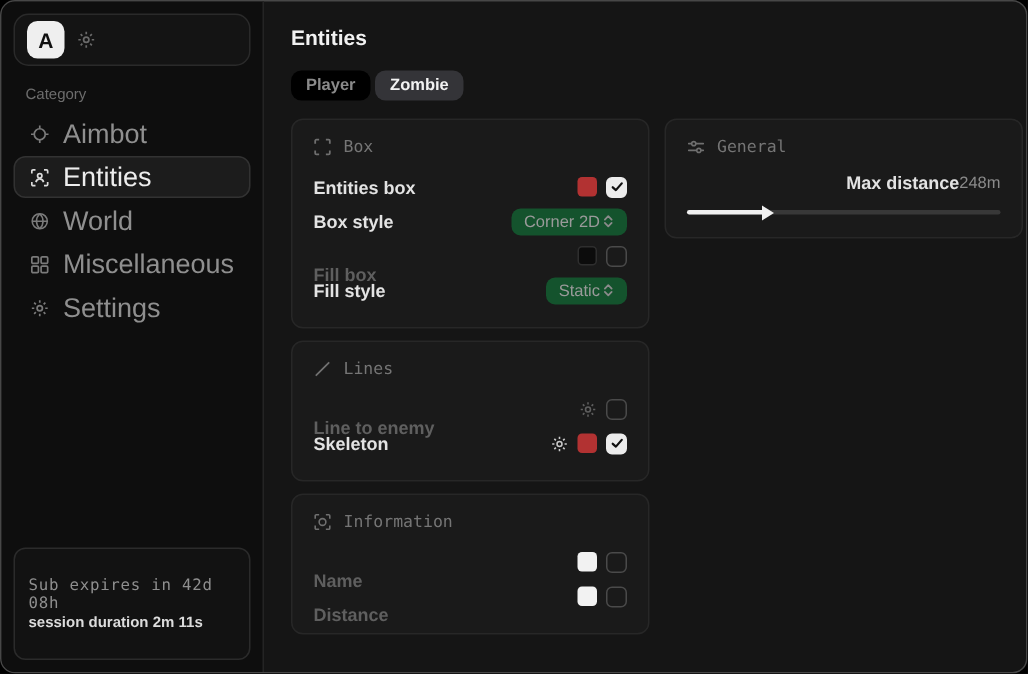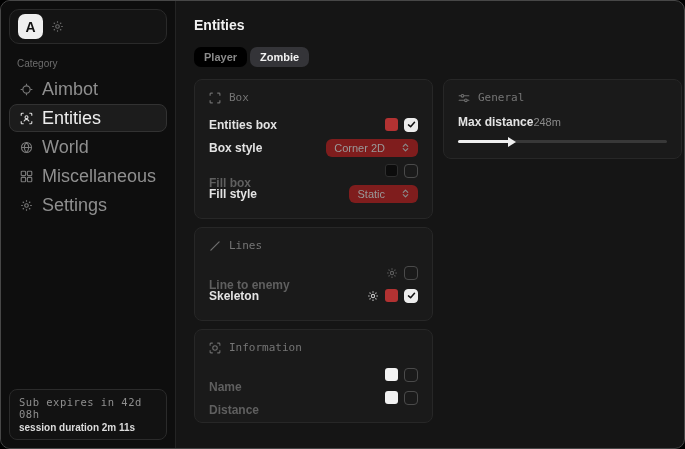--- a/index.html
+++ b/index.html
@@ -35,21 +35,21 @@
     display:flex; align-items:center; gap:9px; height:28px;
     padding:0 10px; border-radius:8px; border:1px solid transparent;
     color:#8f8f8f; font-size:18px; cursor:pointer;
   }
   .nav-item .nicon { display:flex; color:#7a7a7a; }
   .nav-item.active { background:#1c1c1c; border-color:#323232; color:#ededed; }
   .nav-item.active .nicon { color:#dcdcdc; }
   .sidebar-spacer { flex:1; }
   .footer-card {
     border:1px solid #2b2b2b; background:#121212; border-radius:8px;
-    padding:6px 9px;
+    padding:18px 9px;
   }
   .footer-line1 { font-family:"DejaVu Sans Mono", monospace; font-size:10.5px; color:#8f8f8f; letter-spacing:0.5px; }
   .footer-line2 { font-size:10px; color:#dcdcdc; font-weight:bold; margin-top:2px; }
   
   .main { flex:1; padding:16px 14px 14px 18px; display:flex; flex-direction:column; }
   .page-title { color:#f2f2f2; font-size:14px; font-weight:bold; }
   .tabs { display:flex; gap:3px; margin-top:14px; }
   .tab {
     border-radius:7px; padding:4px 10px; font-size:11px; font-weight:bold;
     color:#8a8a8a; background:#000000; cursor:pointer;
@@ -75,29 +75,29 @@
   .row-controls { display:flex; align-items:center; gap:6px; }
   .swatch { width:13px; height:13px; border-radius:3px; }
   .swatch.black { border:1px solid #2e2e2e; }
   .checkbox {
     width:14px; height:14px; border-radius:4px; border:1px solid #4a4a4a;
     background:transparent; display:flex; align-items:center; justify-content:center;
     cursor:pointer;
   }
   .checkbox.checked { background:#ececec; border-color:#ececec; }
   .dropdown {
-    display:flex; align-items:center; gap:16px; background:#7f1d1d;
+    display:flex; align-items:center; gap:1px; background:#14532d;
     border-radius:6px; padding:3px 8px; color:#9a9a9a; font-size:11px;
     cursor:pointer;
   }
   .dropdown .dicon { display:flex; color:#8a8a8a; }
   .row-gear { display:flex; color:#5f5f5f; cursor:pointer; }
   .row-gear.bright { color:#c9c9c9; }
   
-  .slider-row { display:flex; align-items:center; justify-content:flex-start; margin-bottom:9px; height:18px;}
+  .slider-row { display:flex; align-items:center; justify-content:flex-end; margin-bottom:9px; height:18px;}
   .slider-label { font-size:12px; font-weight:bold; color:#e3e3e3; }
   .slider-value { font-size:11px; color:#8a8a8a; }
   .slider-track { position:relative; height:3px; background:#383838; border-radius:2px; margin-bottom:2px; cursor:pointer; }
   .slider-fill { position:absolute; left:0; top:0; height:3px; background:#f0f0f0; border-radius:2px; }
   .slider-thumb {
     position:absolute; top:50%; transform:translate(-2px,-50%);
     width:0; height:0; border-top:5px solid transparent; border-bottom:5px solid transparent;
     border-left:8px solid #f0f0f0;
   }
   svg { display:block; }

